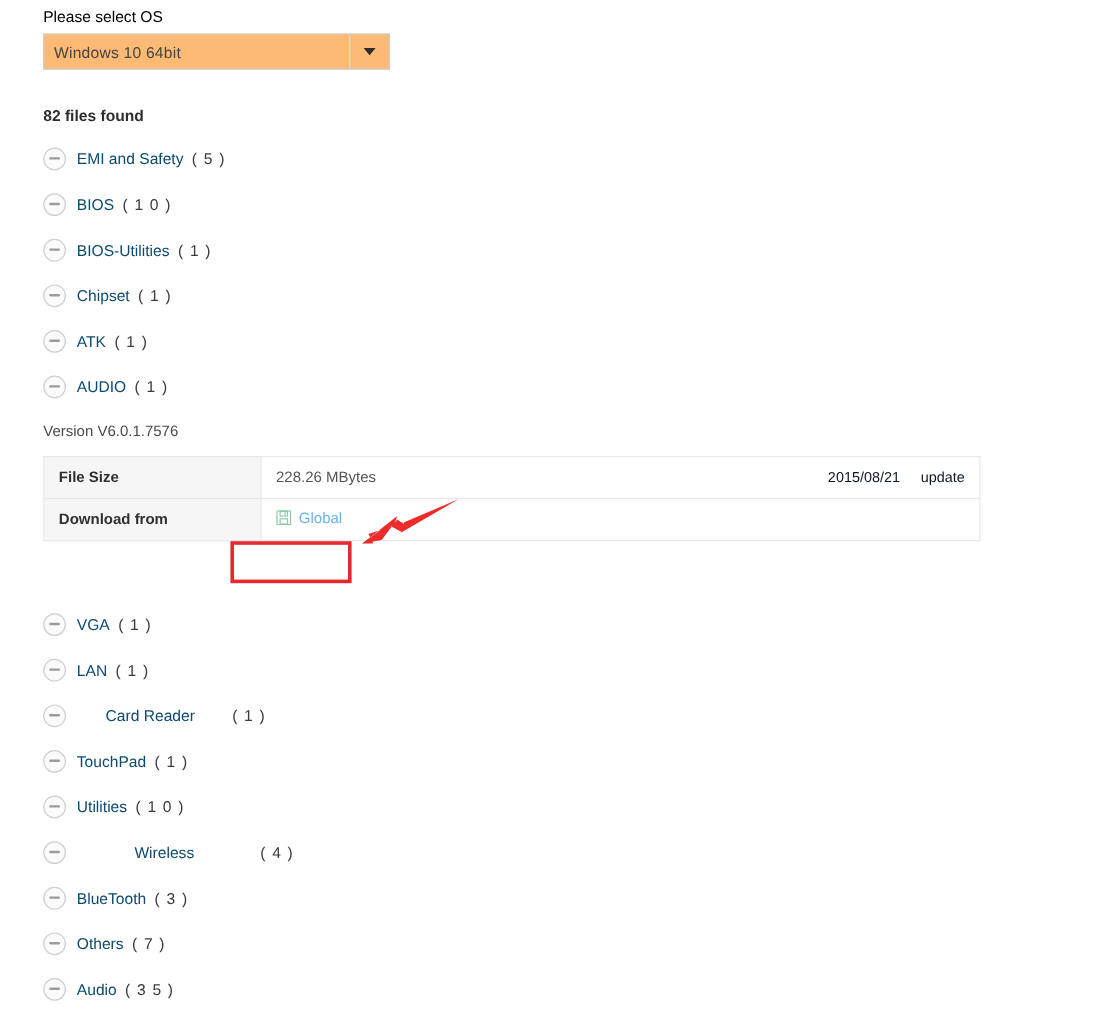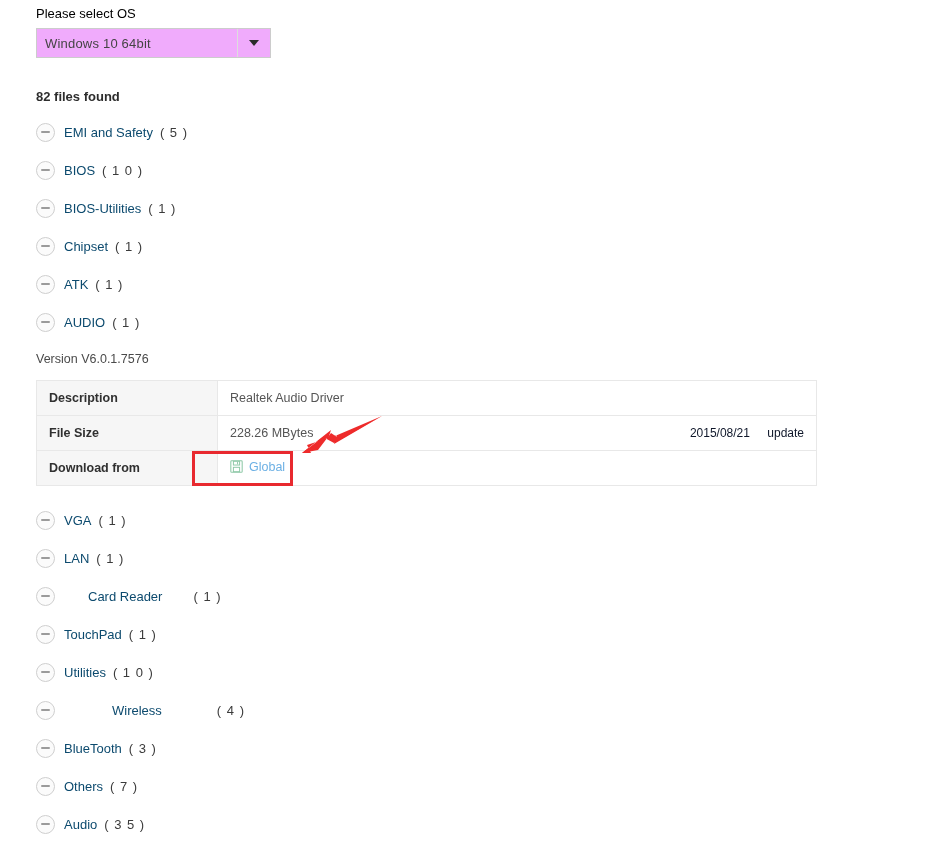--- a/index.html
+++ b/index.html
@@ -24,24 +24,24 @@
     left: 36px;
     top: 5px;
     font-size: 13px;
     color: #000000;
     line-height: 17px;
   }
   .os-select {
     position: absolute;
     left: 36px;
     top: 28px;
-    width: 235px;
+    width: 289px;
     height: 30px;
     border: 1px solid #cccccc;
-    background: #f0abfc;
+    background: #fdba74;
     box-sizing: border-box;
     display: flex;
     align-items: stretch;
   }
   .os-select-value {
     flex: 1;
     display: flex;
     align-items: center;
     padding-left: 8px;
     font-size: 13px;
@@ -295,24 +295,20 @@
       <span class="minus-icon"></span>
       <a class="cat-name" href="#">Audio</a>
       <span class="cat-count">( 3 5 )</span>
     </div>
   </div>
 
 <div class="version-text">Version V6.0.1.7576</div>
 
 <table class="detail-table">
   <tbody>
-    <tr>
-      <td class="lbl">Description</td>
-      <td class="val">Realtek Audio Driver</td>
-    </tr>
     <tr>
       <td class="lbl">File Size</td>
       <td class="val">
         <div class="size-wrap">
           <span>228.26 MBytes</span>
           <span class="size-meta">
             <span>2015/08/21</span>
             <span class="upd">update</span>
           </span>
         </div>

